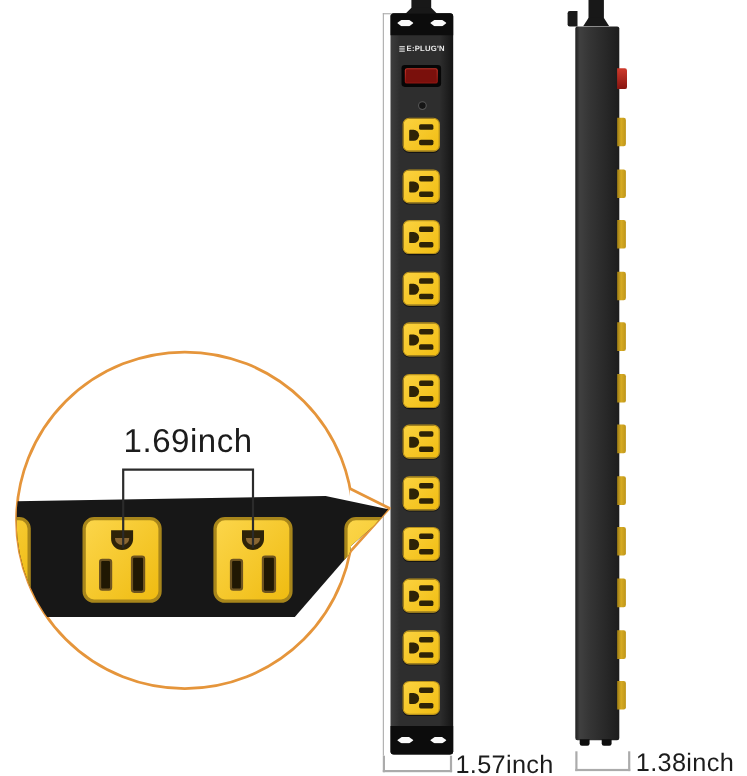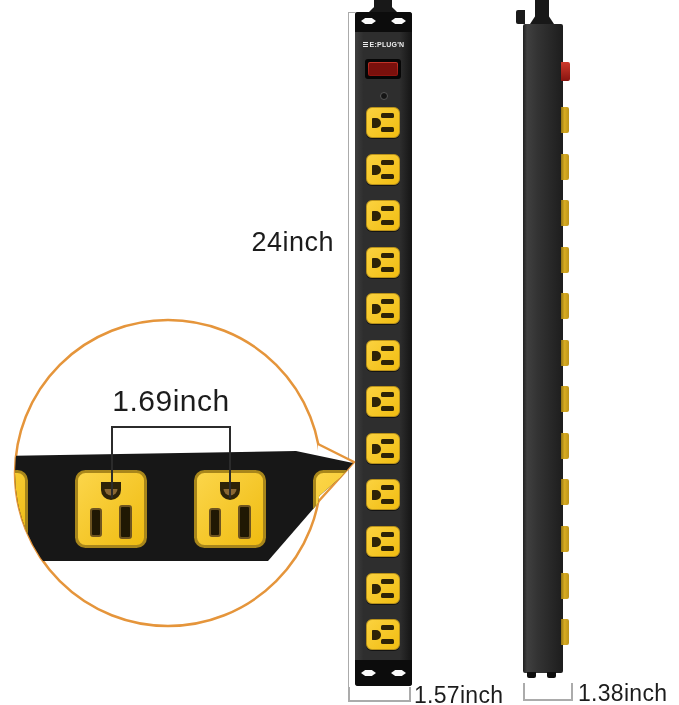--- a/index.html
+++ b/index.html
@@ -177,21 +177,20 @@
       <div class="side-tab" style="top: 619.05px;"></div>
     </div>
   <div class="foot" id="foot-l"></div>
   <div class="foot" id="foot-r"></div>
 
   <div class="dim-vline"></div>
   <div class="dim-vtick"></div>
   <div class="dim-bracket" id="bracket-front"></div>
   <div class="dim-bracket" id="bracket-side"></div>
 
-  <div class="dim-label" id="label-height">24inch</div>
   <div class="dim-label" id="label-front-width">1.57inch</div>
   <div class="dim-label" id="label-side-depth">1.38inch</div>
 
   <svg class="overlay-svg" width="679" height="705" viewBox="0 0 679 705">
     <defs>
       <linearGradient id="gy" x1="0" y1="0" x2="1" y2="1">
         <stop offset="0" stop-color="#fcd64b"></stop>
           <stop offset="1" stop-color="#efbb10"></stop>
       </linearGradient>
       <clipPath id="cclip">

